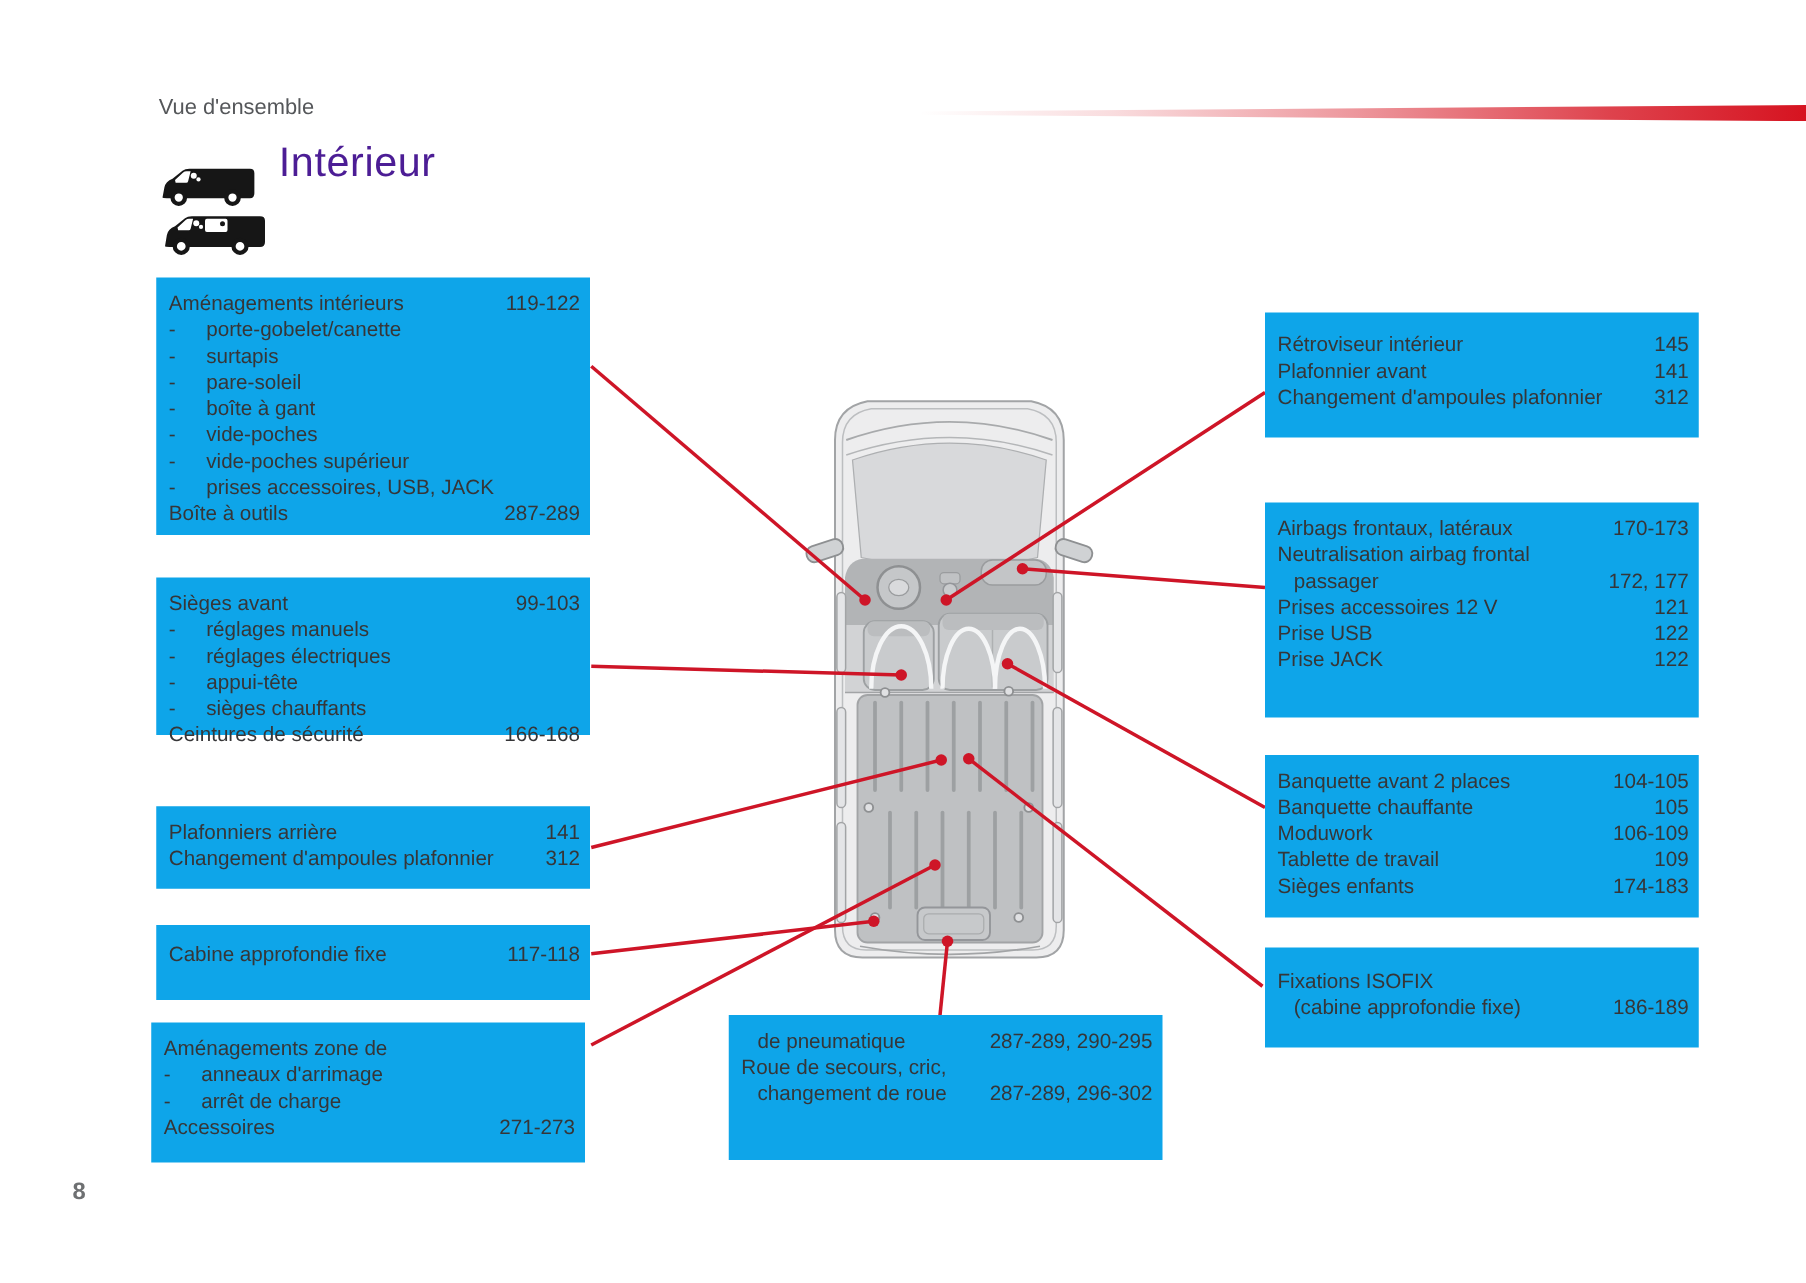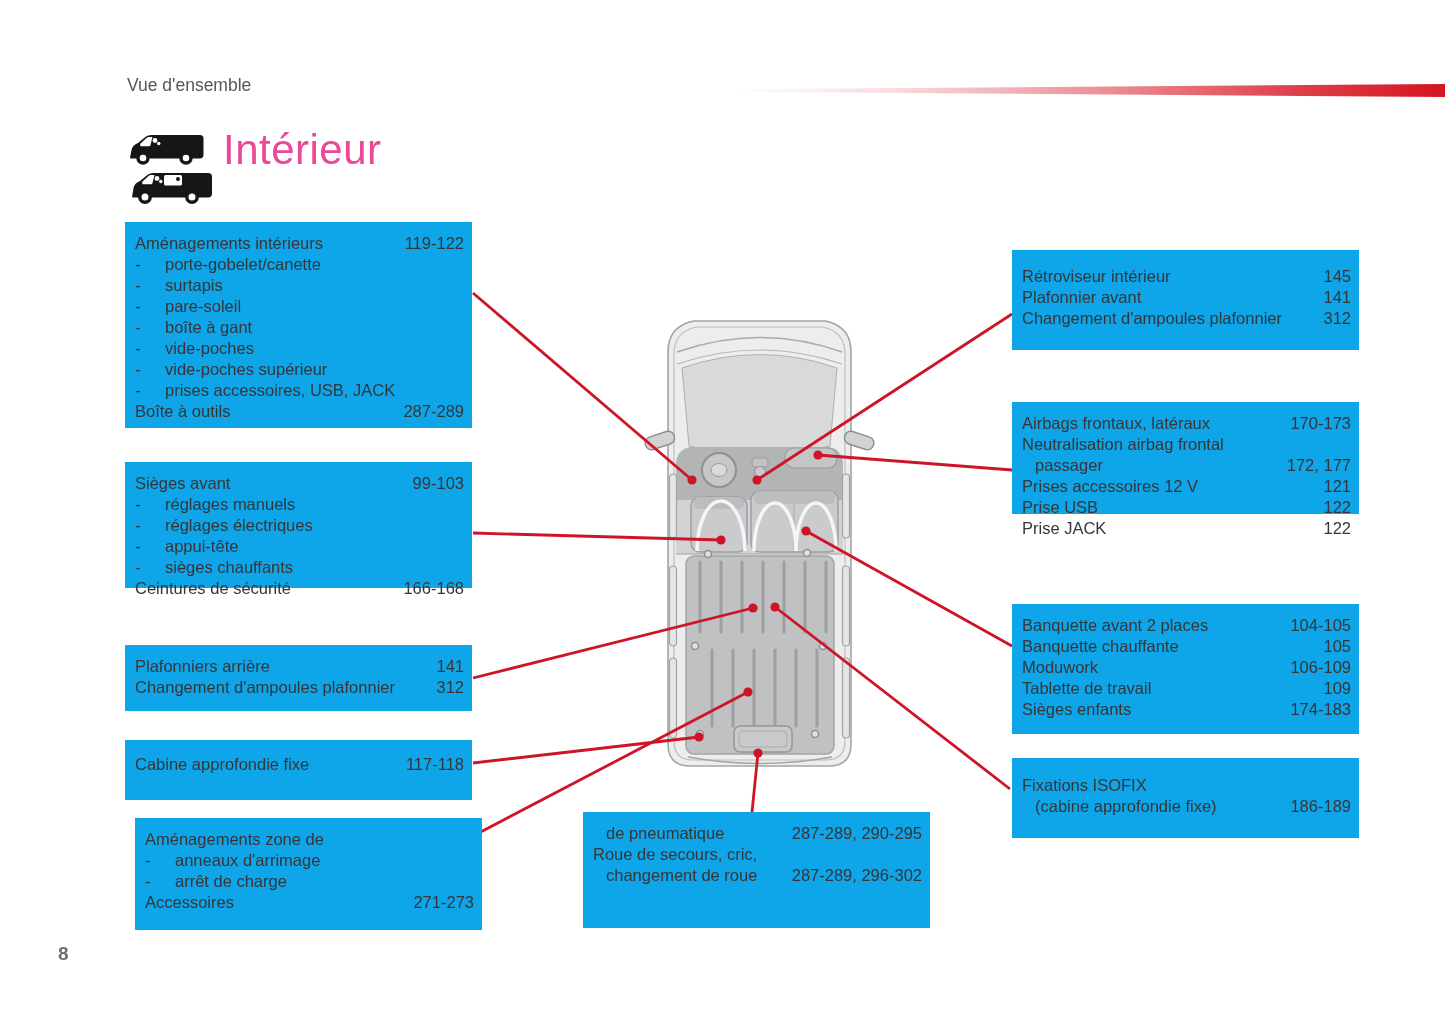--- a/index.html
+++ b/index.html
@@ -2,45 +2,45 @@
 <html><head>
 <meta charset="utf-8">
 <style>
   html,body{margin:0;padding:0}
   body{
     width:1445px;height:1026px;position:relative;background:#ffffff;
     font-family:"Liberation Sans",sans-serif;overflow:hidden;
   }
   .abs{position:absolute}
   #section-header{left:127px;top:75px;font-size:17.5px;color:#55575a}
-  #chapter-title{left:223px;top:126px;font-size:42px;color:#ec4899;letter-spacing:.5px}
+  #chapter-title{left:223px;top:111px;font-size:33px;color:#4c1d95;letter-spacing:.5px}
   #page-number{left:58px;top:943px;font-size:19px;font-weight:bold;color:#6e7072}
   #red-bar{
     left:735px;top:84px;width:710px;height:13px;
     background:linear-gradient(to right,rgba(214,19,32,0) 0%,rgba(214,19,32,.15) 22%,rgba(214,19,32,.45) 50%,rgba(214,19,32,.8) 78%,#d61320 100%);
     clip-path:polygon(0 40%,100% 0,100% 100%,0 60%);
   }
   #chapter-icon{left:122px;top:132px}
   .box{
     position:absolute;width:347px;background:#0ea5e9;color:#363638;
     font-size:16.5px;line-height:21px;padding:11px 8px 0 10px;box-sizing:border-box;
   }
   .row{display:flex;align-items:baseline}
   .bullet{flex:0 0 30px}
   .lbl{flex:1 1 auto;white-space:nowrap}
   .pg{flex:0 0 auto;padding-left:6px;white-space:nowrap}
   .cont .lbl{padding-left:13px}
   #box-amenagements{left:125px;top:222px;height:206px}
   #box-sieges{left:125px;top:462px;height:126px}
   #box-plafonniers{left:125px;top:645px;height:66px}
   #box-cabine{left:125px;top:740px;height:60px;padding-top:14px}
-  #box-zone{left:135px;top:818px;height:112px}
+  #box-zone{left:121px;top:818px;height:112px}
   #box-kit{left:583px;top:812px;height:116px}
   #box-retro{left:1012px;top:250px;height:100px;padding-top:16px}
-  #box-airbags{left:1012px;top:402px;height:112px}
+  #box-airbags{left:1012px;top:402px;height:172px}
   #box-banquette{left:1012px;top:604px;height:130px}
   #box-isofix{left:1012px;top:758px;height:80px;padding-top:17px}
   #diagram{left:0;top:0;pointer-events:none}
 </style>
 </head>
 <body>
 
 <div class="abs" id="section-header">Vue d'ensemble</div>
 <div class="abs" id="red-bar"></div>
 <div class="abs" id="chapter-title">Intérieur</div>

